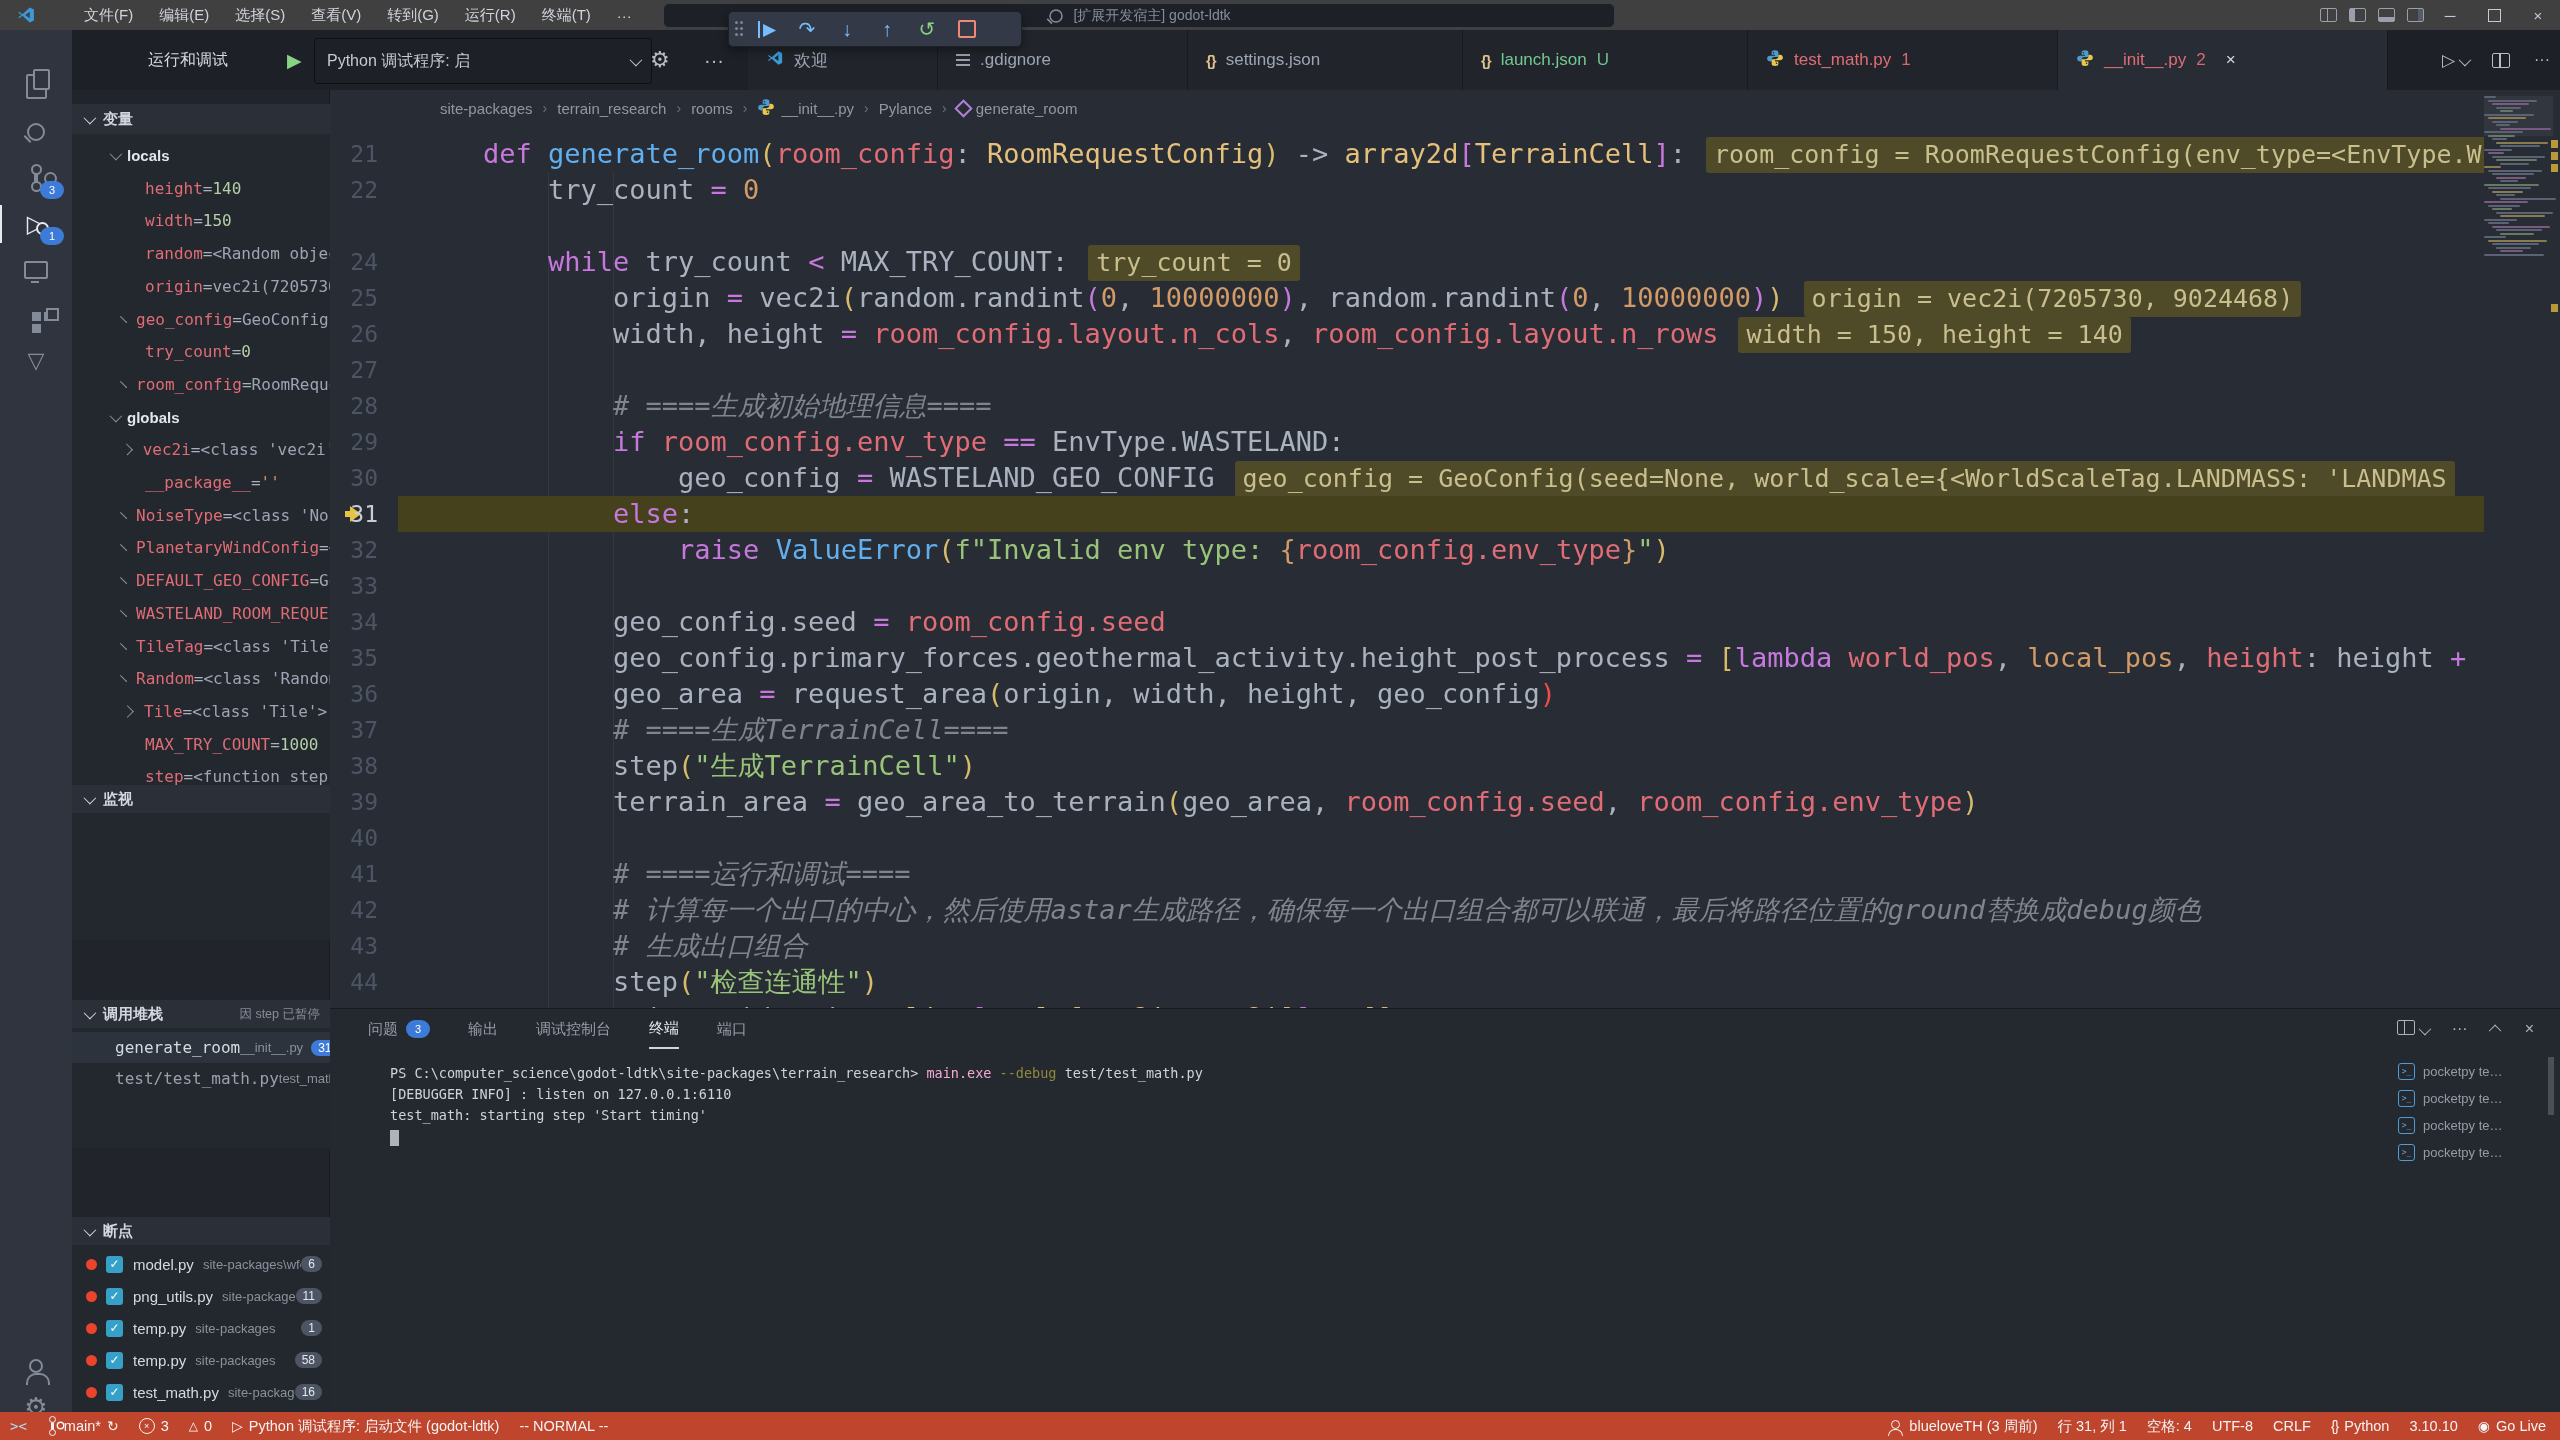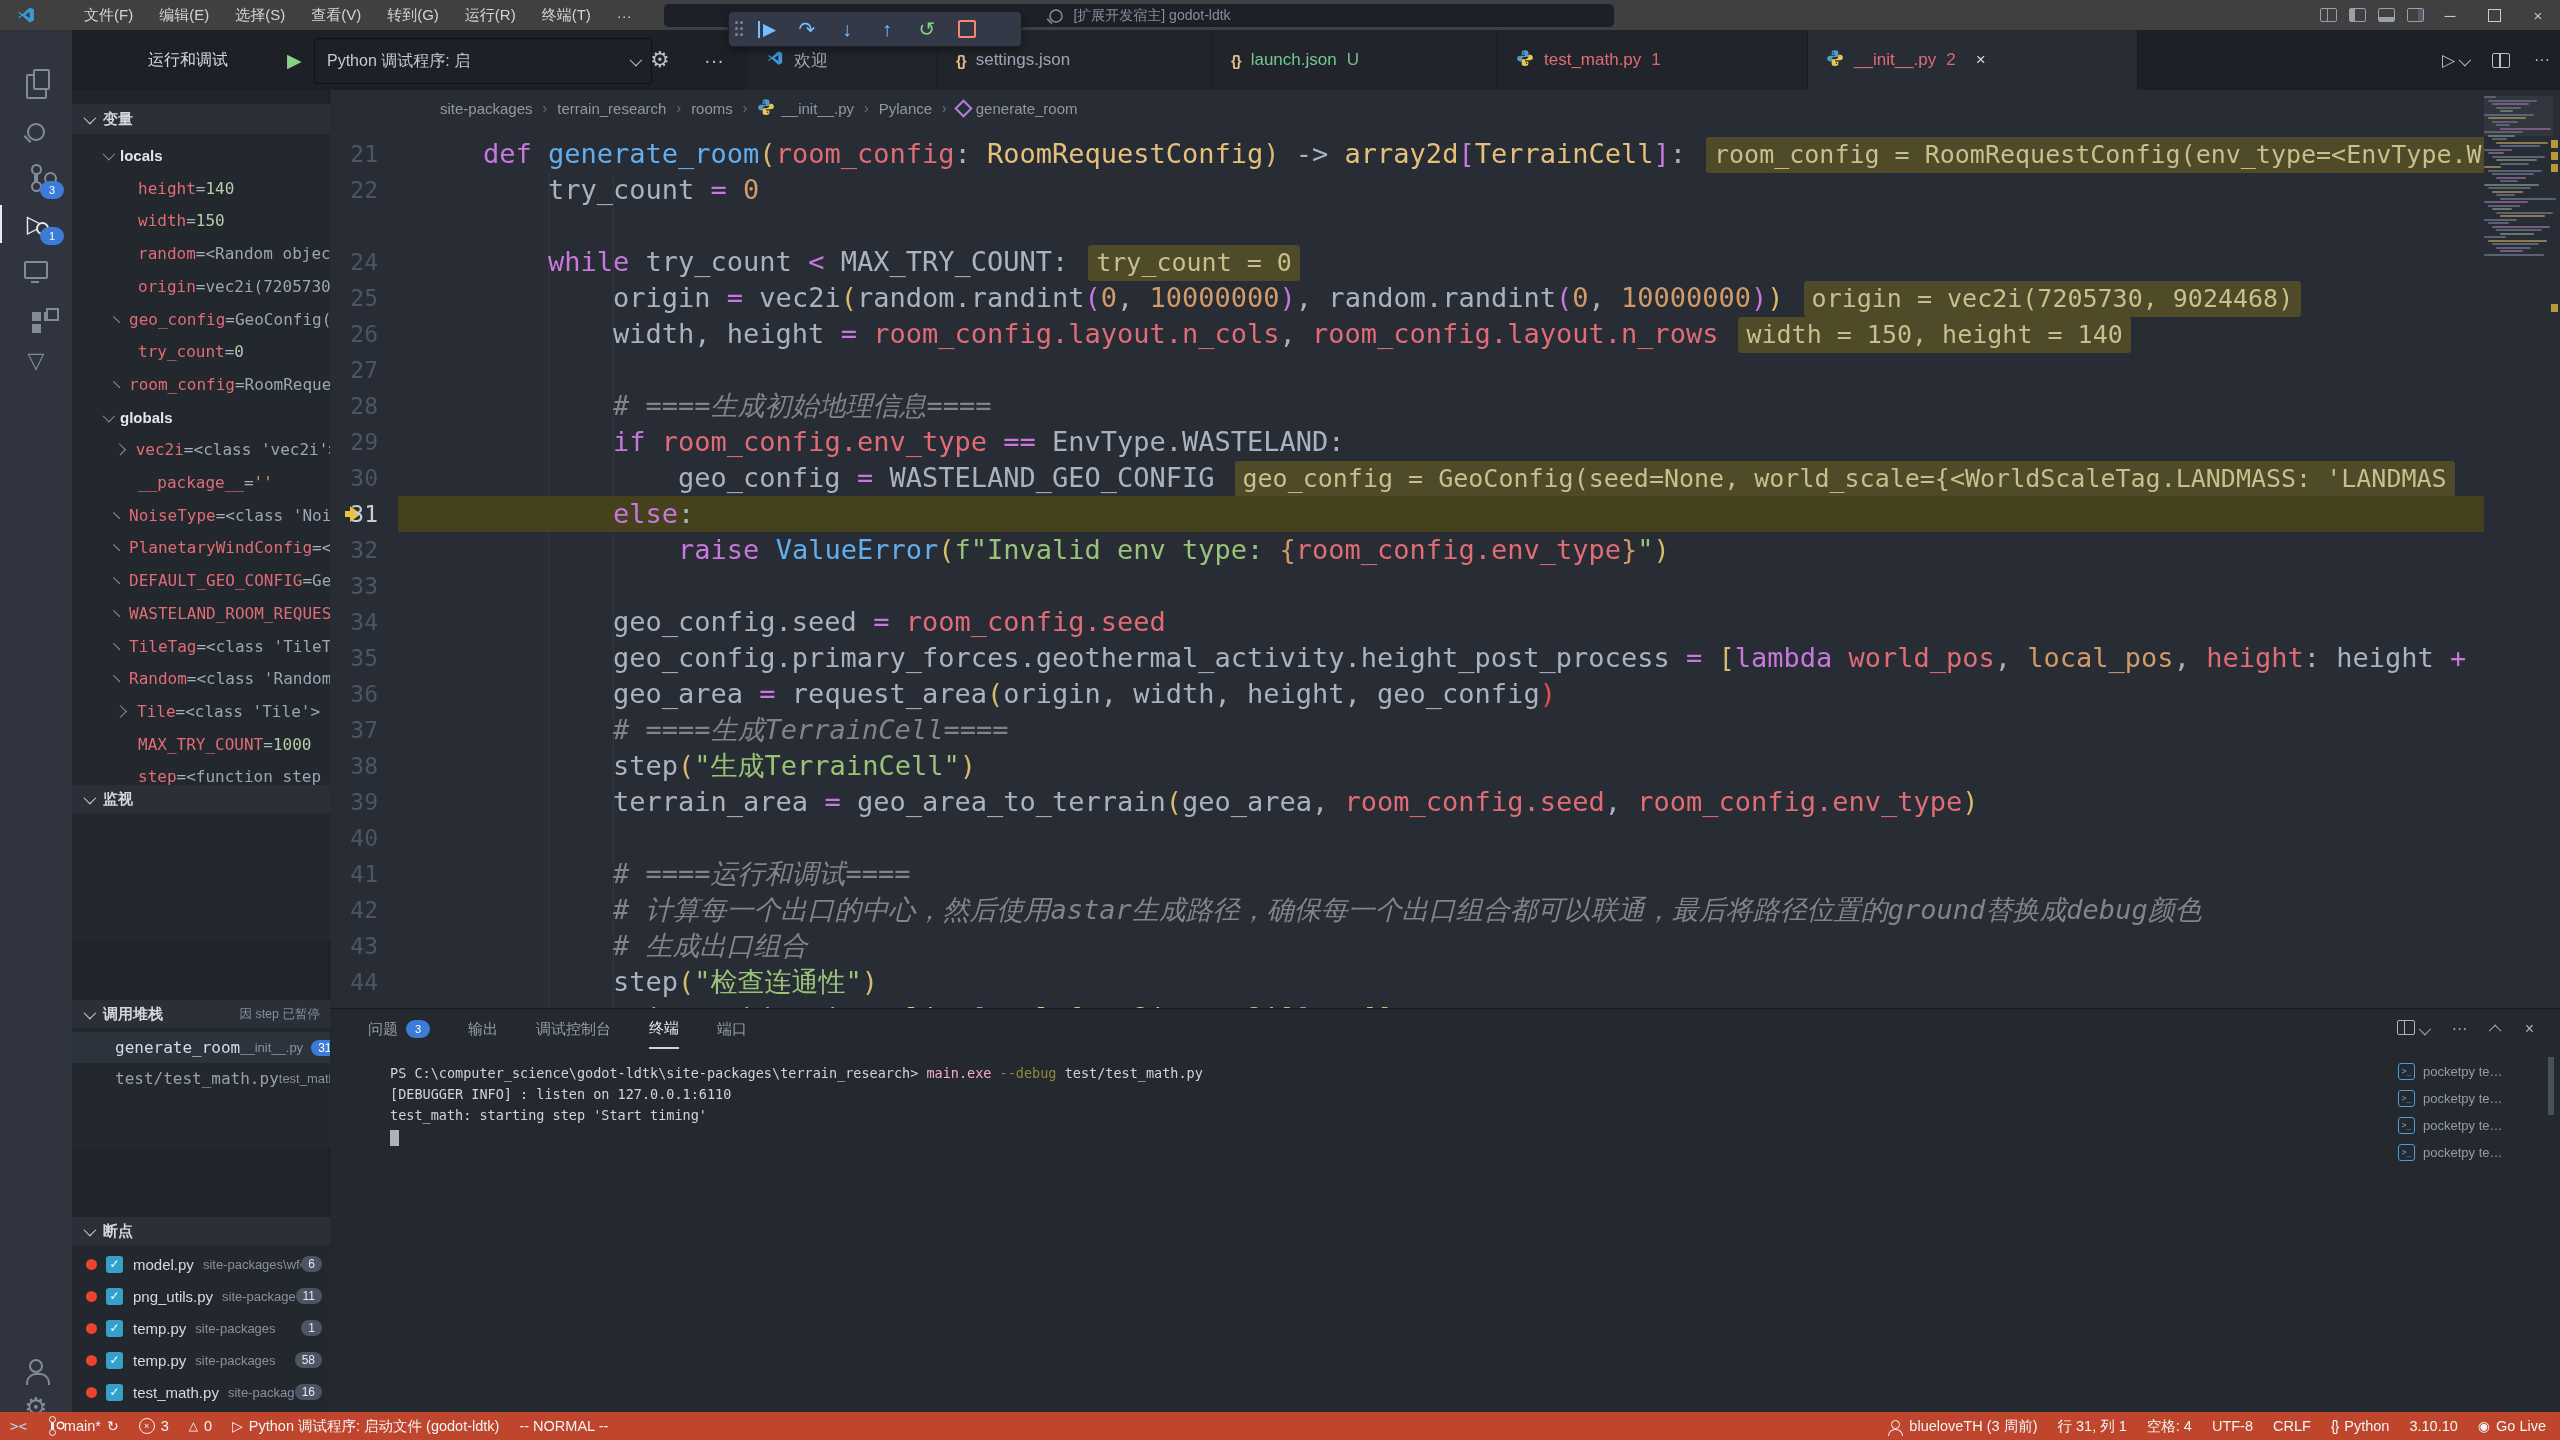--- a/index.html
+++ b/index.html
@@ -119,21 +119,21 @@
   #minimap{left:2484px;top:96px;width:69px;height:172px;}
   .mrow{height:2px;margin-bottom:1.5px;border-radius:1px;}
   #mslider{left:2484px;top:96px;width:69px;height:40px;background:rgba(255,255,255,.05);}
   .rmark{position:absolute;left:2551px;width:7px;height:8px;background:#b89a3a;}
 
   
   #sidebar{left:72px;top:90px;width:258px;height:1322px;background:#21252b;border-right:1px solid #181a1f;box-sizing:border-box;}
   .sechead{position:absolute;left:72px;width:258px;background:#2a2f38;color:#d3d7de;font-weight:bold;
     font-size:15px;display:flex;align-items:center;gap:10px;padding-left:12px;box-sizing:border-box;}
   .pane{position:absolute;left:72px;width:258px;background:#23272e;overflow:hidden;}
-  .vrow{position:absolute;left:8px;width:258px;height:33px;display:flex;align-items:center;white-space:nowrap;overflow:hidden;}
+  .vrow{position:absolute;left:15px;width:258px;height:33px;display:flex;align-items:center;white-space:nowrap;overflow:hidden;}
   .vrow .tw{color:#8a919d;margin-right:8px;}
   .vgroup{color:#e3e6ea;font-weight:bold;font-size:15px;}
   .vname{color:#e06c75;font-size:16px;font-family:"DejaVu Sans Mono",monospace;}
   .veq{color:#abb2bf;font-size:16px;font-family:"DejaVu Sans Mono",monospace;}
   .vval{font-size:16px;font-family:"DejaVu Sans Mono",monospace;}
   .vt-num{color:#b5cea8;} .vt-obj{color:#9da5b4;} .vt-str{color:#ce9178;}
   .csrow{position:absolute;left:0;width:258px;height:31px;display:flex;align-items:center;}
   .csrow.sel{background:#2d333d;}
   .csname{font-size:16px;color:#d7dae0;font-family:"DejaVu Sans Mono",monospace;margin-left:43px;}
   .csname.dim{color:#9aa1ac;}
@@ -275,20 +275,24 @@
     <span class="chev down"></span>
   </div>
   <div id="rungear" class="abs flex">⚙</div>
   <div id="rundots" class="abs flex">···</div>
   <div id="tabs" class="abs flex">
       <div class="tab" style="width: 190px; color: rgb(157, 165, 180);">
         <span><svg width="18" height="18" viewBox="0 0 24 24">
             <path fill="#3c99d8" d="M16.5 3 7.7 11 4.2 8.3l-1.7.8 4 2.9-4 2.9 1.7.8L7.7 13l8.8 8 5-2.3V5.3zM16.5 8v8L11 12z"></path>
           </svg></span>
         <span>欢迎</span>
+      </div>
+      <div class="tab" style="width: 250px; color: rgb(157, 165, 180);">
+        <span class="ico-list"></span>
+        <span>.gdignore</span>
       </div>
       <div class="tab" style="width: 275px; color: rgb(157, 165, 180);">
         <span class="ico-json">{}</span>
         <span>settings.json</span>
       </div>
       <div class="tab" style="width: 285px; color: rgb(115, 201, 145);">
         <span class="ico-json">{}</span>
         <span>launch.json</span>
         <span class="suffix">U</span>
       </div>

